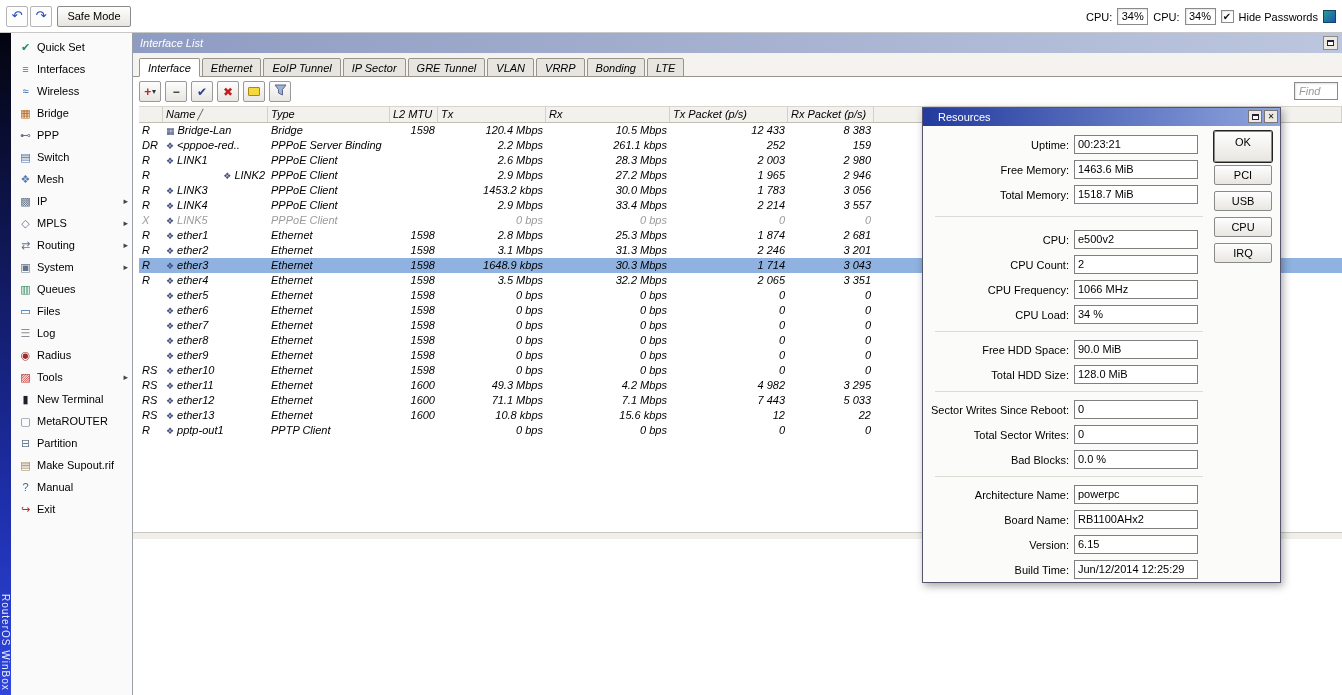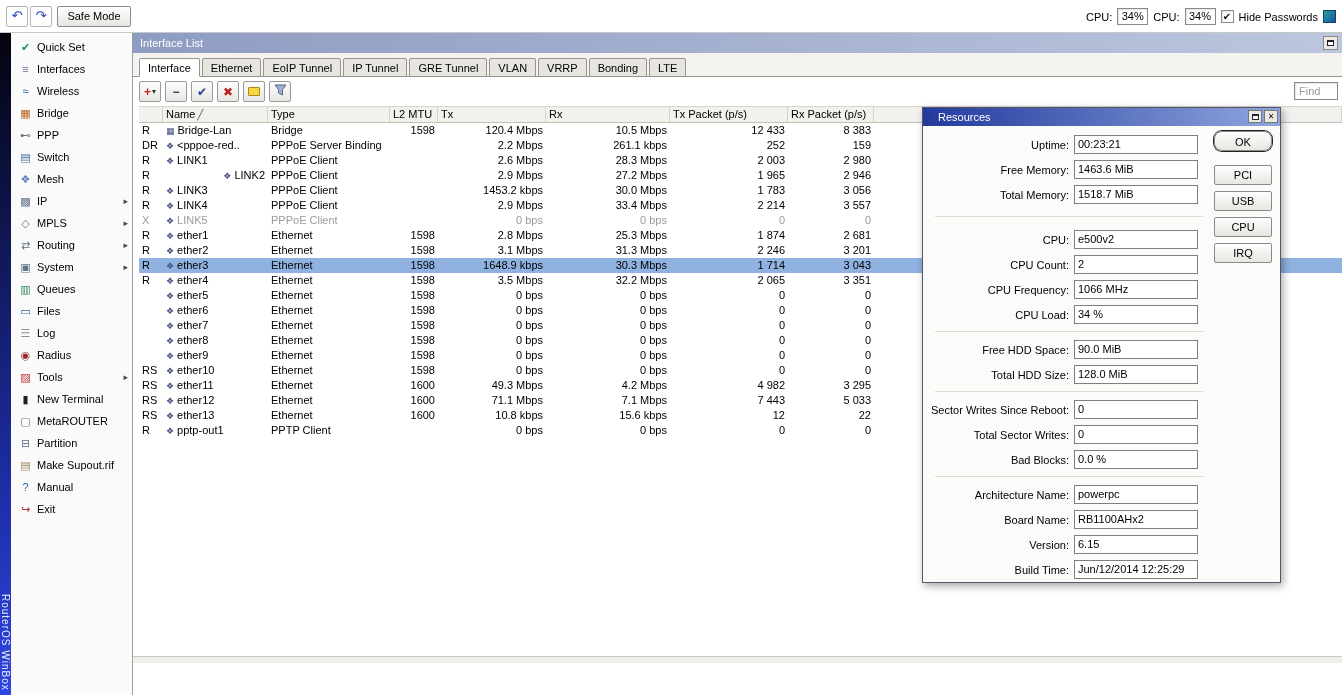--- a/index.html
+++ b/index.html
@@ -22,21 +22,21 @@
   
   .brand{position:absolute;left:0;top:33px;width:11px;height:662px;background:linear-gradient(#04040f,#1d2ea8 70%,var(--brand,#2f46e0));overflow:hidden;}
   .brand span{position:absolute;bottom:4px;left:0;writing-mode:vertical-rl;color:#e9edff;font-size:10px;line-height:11px;letter-spacing:1px;white-space:nowrap;}
   
   .sidebar{position:absolute;left:11px;top:33px;width:122px;height:662px;background:#fafafa;border-right:1px solid #9aa0a6;box-sizing:border-box;padding-top:3px;}
   .side-item{height:22px;display:flex;align-items:center;padding:0 4px 0 7px;cursor:pointer;}
   .side-ico{width:15px;flex:none;text-align:center;font-size:11px;line-height:1;margin-right:4px;}
   .side-label{flex:1;white-space:nowrap;overflow:hidden;}
   .side-arrow{flex:none;font-size:9px;color:#444;}
   
-  .main{position:absolute;left:133px;top:33px;width:1209px;height:630px;background:#fff;}
+  .main{position:absolute;left:133px;top:33px;width:1209px;height:506px;background:#fff;font-style:italic;}
   .win-titlebar{position:absolute;top:0;left:0;right:0;height:20px;background:linear-gradient(to right,var(--tbi1,#8f9cc2),var(--tbi2,#bcc6de));color:#fff;line-height:20px;padding-left:7px;box-sizing:border-box;}
   .win-btn{position:absolute;right:4px;top:3px;width:15px;height:14px;background:#ece9e2;border:1px solid #8a8a8a;box-sizing:border-box;display:flex;align-items:center;justify-content:center;cursor:pointer;}
   .restore-glyph{width:7px;height:6px;border:1px solid #223;border-top:2px solid #223;background:#fff;box-sizing:border-box;}
   .tabstrip{position:absolute;top:20px;left:0;right:0;height:24px;background:#f4f3f0;border-bottom:1px solid #98948a;box-sizing:border-box;display:flex;align-items:flex-end;gap:2px;padding:4px 0 0 6px;}
   .tab{position:relative;top:1px;height:19px;line-height:18px;padding:0 8px;background:#e7e5e0;border:1px solid #98948a;border-radius:2px 2px 0 0;box-sizing:border-box;cursor:pointer;white-space:nowrap;}
   .tab.active{background:#fff;border-bottom:1px solid #fff;z-index:2;}
   .toolbar{position:absolute;top:44px;left:0;right:0;height:29px;display:flex;align-items:center;gap:4px;padding-left:6px;}
   .tool-btn{height:21px;min-width:22px;padding:0 3px;display:flex;align-items:center;justify-content:center;gap:1px;background:linear-gradient(#fdfdfd,#e8e6e1);border:1px solid #9a9a9a;border-radius:2px;box-sizing:border-box;font-size:12px;cursor:pointer;}
   .tool-glyph{font-weight:bold;}
   .caret{font-size:8px;color:#333;}
@@ -60,21 +60,21 @@
   .dialog{position:absolute;left:922px;top:107px;width:359px;height:476px;background:#fbfbfa;border:1px solid #55556e;box-shadow:2px 3px 8px rgba(0,0,0,.35);z-index:10;box-sizing:border-box;}
   .dlg-titlebar{height:18px;background:linear-gradient(to right,var(--tba1,#223a9d),var(--tba2,#8fa5de));color:#fff;line-height:18px;padding-left:15px;position:relative;box-sizing:border-box;}
   .dlg-btns{position:absolute;right:2px;top:2px;display:flex;gap:2px;}
   .dlg-btn{width:14px;height:13px;background:#ece9e2;border:1px solid #777;box-sizing:border-box;display:flex;align-items:center;justify-content:center;font-size:8px;color:#111;cursor:pointer;}
   .dlg-body{position:relative;height:456px;}
   .res-row{position:absolute;left:4px;right:4px;height:25px;display:flex;align-items:center;}
   .res-label{width:142px;flex:none;text-align:right;padding-right:5px;white-space:nowrap;}
   .res-field{width:124px;height:19px;flex:none;line-height:17px;padding:0 3px;border:1px solid #7f7f7f;background:#fff;box-sizing:border-box;white-space:nowrap;overflow:hidden;}
   .res-sep{position:absolute;left:12px;width:268px;height:1px;background:#ddDBd4;}
   .res-btn{position:absolute;left:291px;width:58px;height:20px;line-height:18px;text-align:center;cursor:pointer;}
-  .res-btn.default{height:20px;box-shadow:0 0 0 1px #222;line-height:20px;border-radius:8px;}
+  .res-btn.default{height:31px;box-shadow:0 0 0 1px #222;line-height:20px;}
 </style>
 </head>
 <body>
 
 <div class="topbar">
   <div class="icon-btn" id="undo"><span>↶</span></div>
   <div class="icon-btn" id="redo"><span>↷</span></div>
   <div class="btn safe-mode">Safe Mode</div>
   <div class="topbar-right">
     <span>CPU:</span>
@@ -191,21 +191,21 @@
   <div class="win-titlebar">
     <span>Interface List</span>
     <span class="win-btn">
         <span class="restore-glyph"></span>
       </span>
   </div>
   <div class="tabstrip" id="tabstrip">
       <div class="tab active">Interface</div>
       <div class="tab">Ethernet</div>
       <div class="tab">EoIP Tunnel</div>
-      <div class="tab">IP Tunnel</div>
+      <div class="tab">IP Sector</div>
       <div class="tab">GRE Tunnel</div>
       <div class="tab">VLAN</div>
       <div class="tab">VRRP</div>
       <div class="tab">Bonding</div>
       <div class="tab">LTE</div>
     </div>
   <div class="toolbar" id="toolbar">
     <div class="tool-btn">
         <span class="tool-glyph" style="color: rgb(196, 34, 34);">+</span>
         <span class="caret">▾</span>

